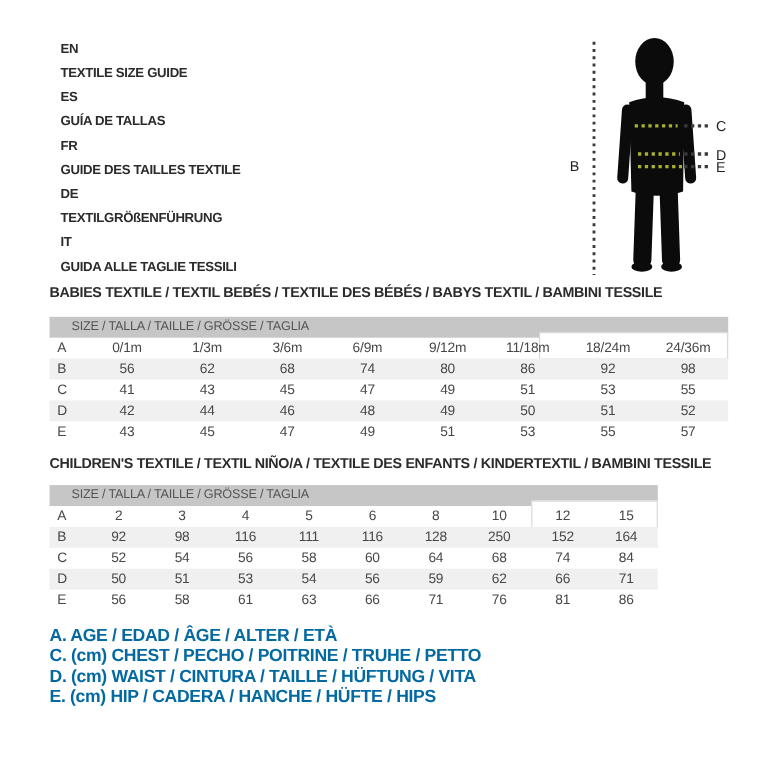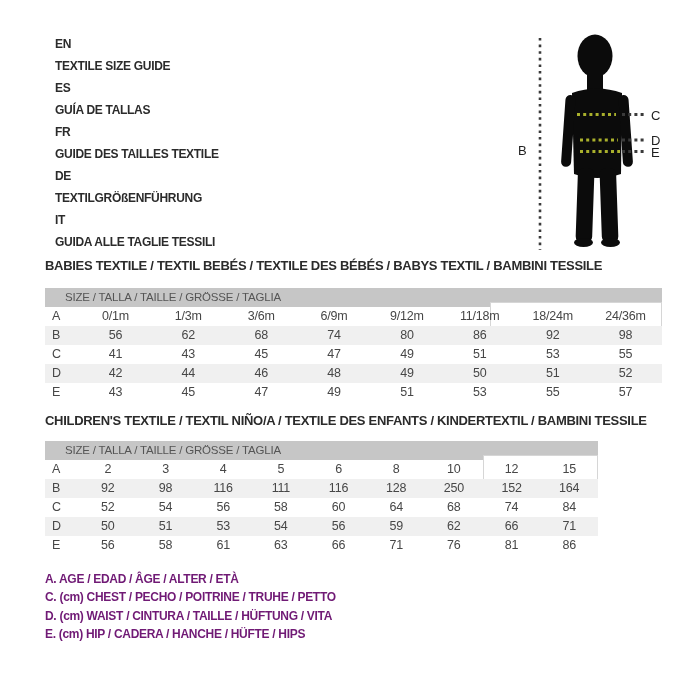--- a/index.html
+++ b/index.html
@@ -30,21 +30,21 @@
   .trow { position:relative; z-index:2; display:flex; height:19px; line-height:19px; font-size:12.5px; color:#474747; letter-spacing:-0.2px; }
   .trow.shaded { background:#f0f0f0; }
   .cell { white-space:nowrap; }
   .label-cell { width:34px; padding-left:7px; box-sizing:border-box; text-align:left; }
   .data-cell { flex:1; text-align:center; }
   .sel-overlay { position:absolute; z-index:1; background:#ffffff; border:1px solid #d6d6d6; box-sizing:border-box; }
   #babies-overlay  { left:445px; top:14px; width:172px; height:25px; }
   #children-overlay{ left:438px; top:14px; width:115px; height:26px; }
   
   .legend-block { position:absolute; left:45px; top:570px; }
-  .legend-line { line-height:18.4px; font-size:12px; font-weight:700; letter-spacing:-0.3px; color:#701a75; white-space:nowrap; }
+  .legend-line { line-height:18.4px; font-size:16px; font-weight:700; letter-spacing:-0.3px; color:#0369a1; white-space:nowrap; }
   
   .figure-wrap { position:absolute; left:505px; top:25px; width:170px; height:235px; }
   .fig-label { font-size:13px; fill:#1f1f1f; font-family:"Liberation Sans", sans-serif; }
 </style>
 </head>
 <body>
 <div class="canvas">
 
   <div class="lang-block">
       <div class="lang-row">

